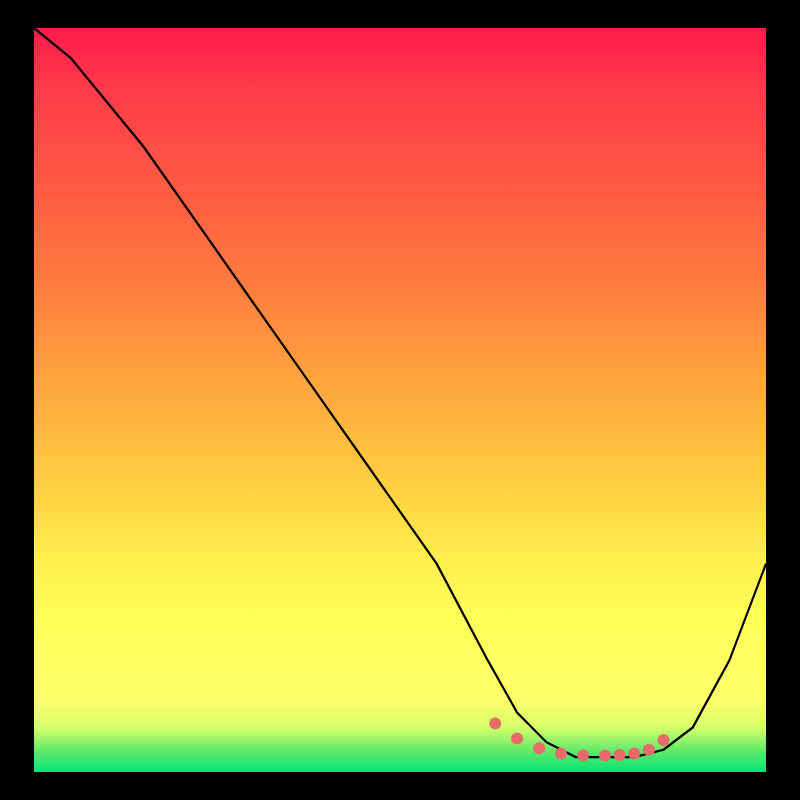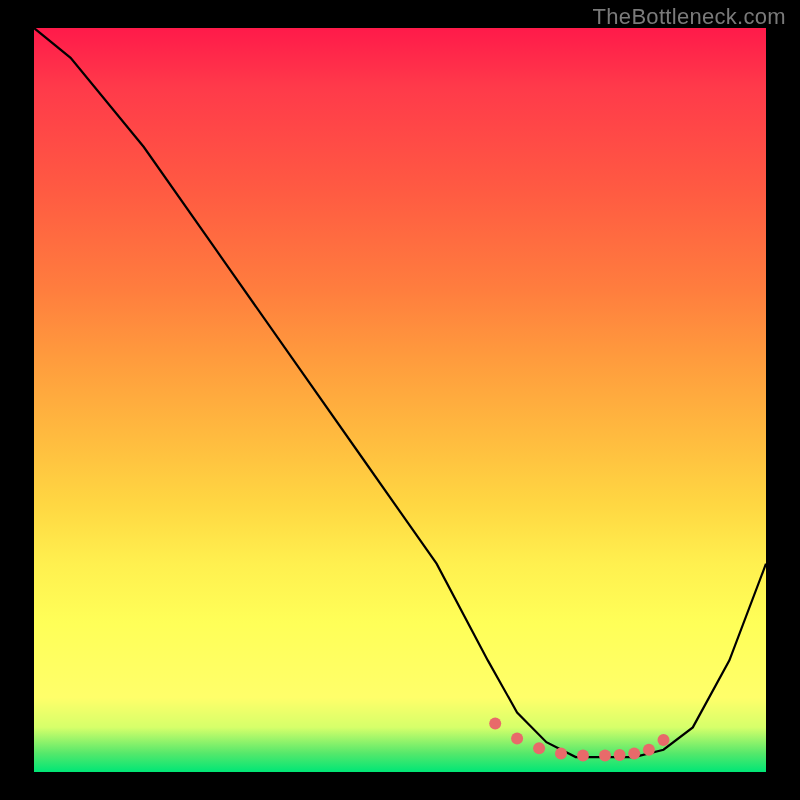--- a/index.html
+++ b/index.html
@@ -63,21 +63,20 @@
     left: 0;
     top: 0;
     width: 732px;
     height: 744px;
   }
 </style>
 </head>
 <body>
 
 <div class="container">
-  <div class="watermark">TheBottleneck.com</div>
 
   <div class="plot-frame">
     <div class="gradient-bg"></div>
     <svg class="overlay" viewBox="0 0 732 744" preserveAspectRatio="none">
       <path id="curve-path" fill="none" stroke="#000" stroke-width="2.2" d="M0.0 0.0 L36.6 29.8 L109.8 119.0 L183.0 223.2 L256.2 327.4 L329.4 431.5 L402.6 535.7 L453.8 632.4 L483.1 684.5 L512.4 714.2 L541.7 729.1 L571.0 729.1 L600.2 729.1 L629.5 721.7 L658.8 699.4 L695.4 632.4 L732.0 535.7"></path>
       <g id="marker-group">
           <circle cx="461.2" cy="695.6" r="6" fill="#e86a6a"></circle>
           <circle cx="483.1" cy="710.5" r="6" fill="#e86a6a"></circle>
           <circle cx="505.1" cy="720.2" r="6" fill="#e86a6a"></circle>
           <circle cx="527.0" cy="725.4" r="6" fill="#e86a6a"></circle>

